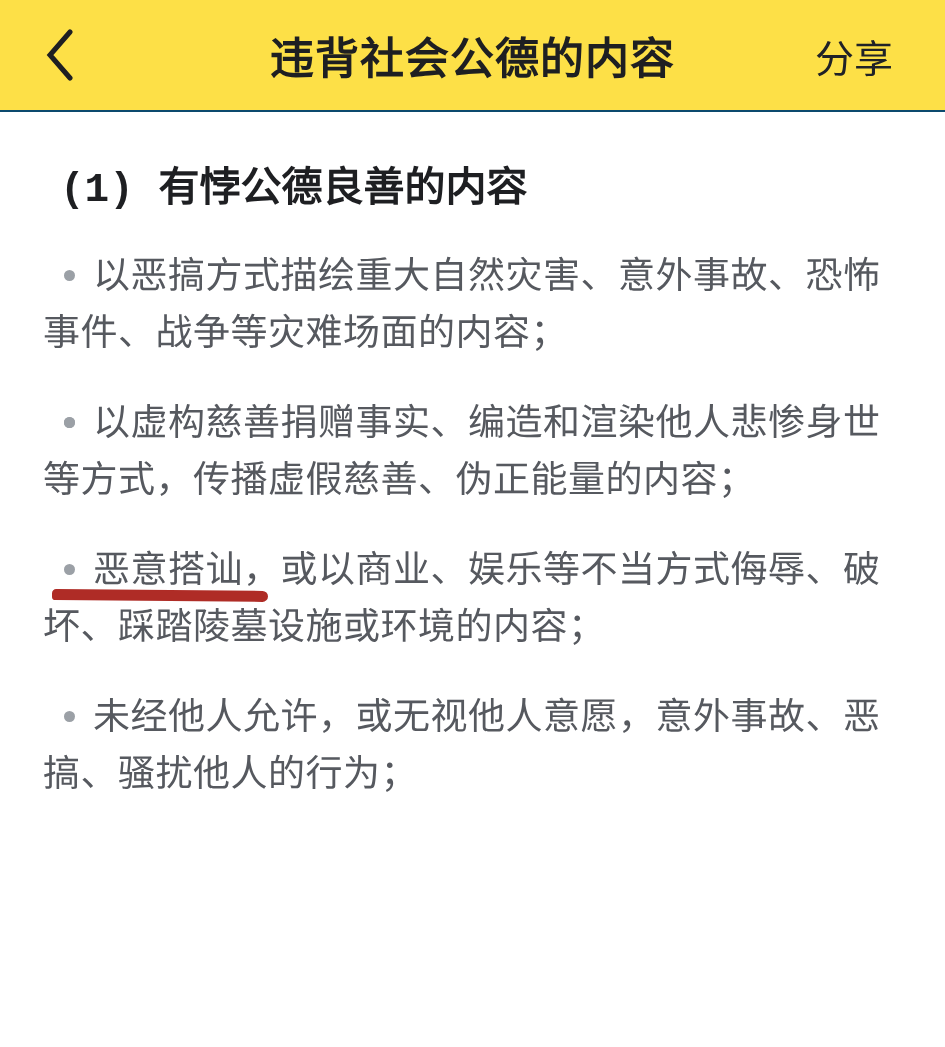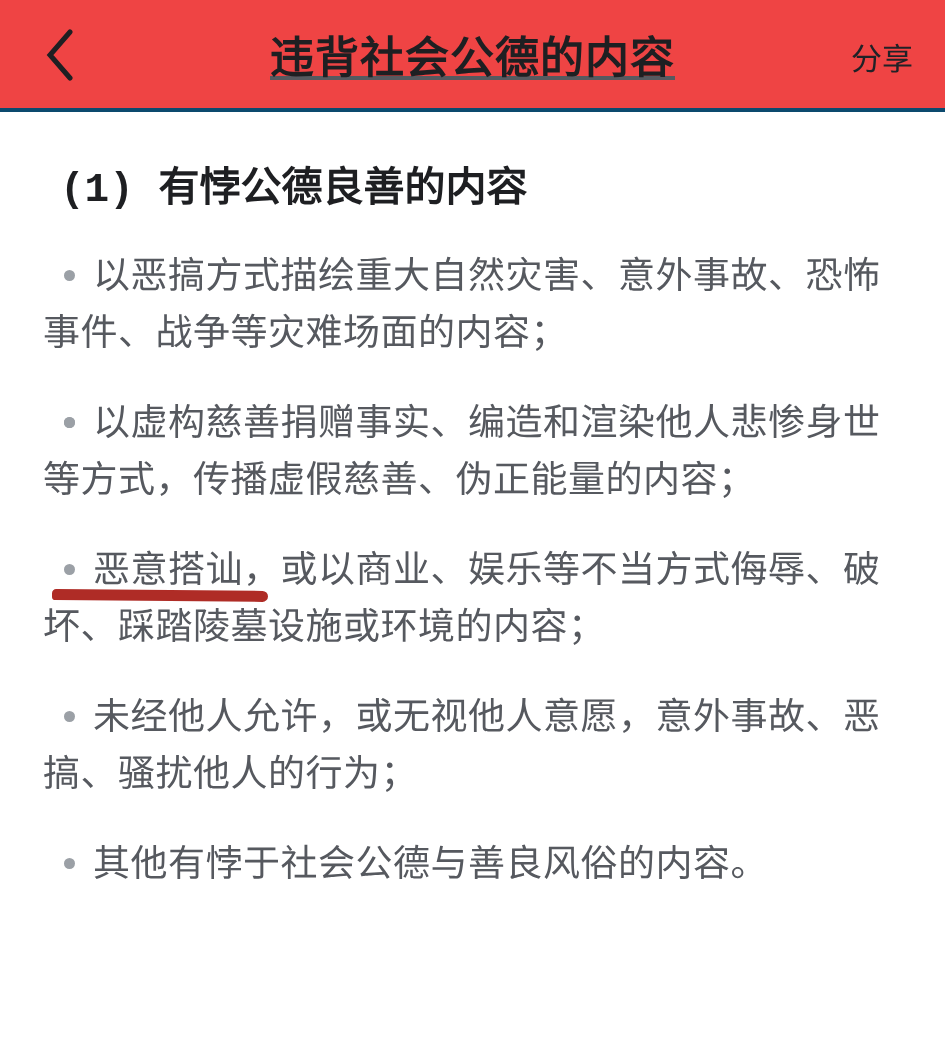--- a/index.html
+++ b/index.html
@@ -8,50 +8,49 @@
     background: #ffffff;
     font-family: "Liberation Sans", "DejaVu Sans", sans-serif;
     color: #56595f;
     overflow: hidden;
     position: relative;
   }
 
   
   .navbar {
     height: 112px;
-    background: #ef4444;
-    border-bottom: 4px solid #0c4a6e;
+    background: #fde047;
+    border-bottom: 2px solid #0c4a6e;
     display: flex;
     align-items: center;
     position: relative;
-    text-decoration: underline;
   }
   .back-btn {
     position: absolute;
     left: 30px; top: 18px;
     width: 60px; height: 76px;
     background: none; border: none;
     display: flex; align-items: center; justify-content: center;
     cursor: pointer;
   }
   .navbar-title {
     flex: 1;
     text-align: center;
     font-size: 44px;
     font-weight: 700;
     color: #1e1f22;
     letter-spacing: 1px;
   }
   .share-btn {
     position: absolute;
-    right: 32px; top: 26px;
+    right: 52px; top: 26px;
     height: 60px;
     background: none; border: none;
     font-family: inherit;
-    font-size: 31px;
+    font-size: 39px;
     color: #202227;
     cursor: pointer;
     padding: 0;
   }
 
   
   .content {
     padding-top: 50px;
   }
   .section-heading {
@@ -129,17 +128,13 @@
   <p class="list-item">
     <span class="bullet"></span>
     <span class="lead-annotated"><span>恶意搭讪，</span><span class="red-underline"></span></span><span>或以商业、娱乐等不当方式侮辱、破坏、踩踏陵墓设施或环境的内容；</span>
   </p>
 
   <p class="list-item">
     <span class="bullet"></span>
     <span>未经他人允许，或无视他人意愿，意外事故、恶搞、骚扰他人的行为；</span>
   </p>
 
-  <p class="list-item">
-    <span class="bullet"></span>
-    <span>其他有悖于社会公德与善良风俗的内容。</span>
-  </p>
 </main>
 
 </body></html>

